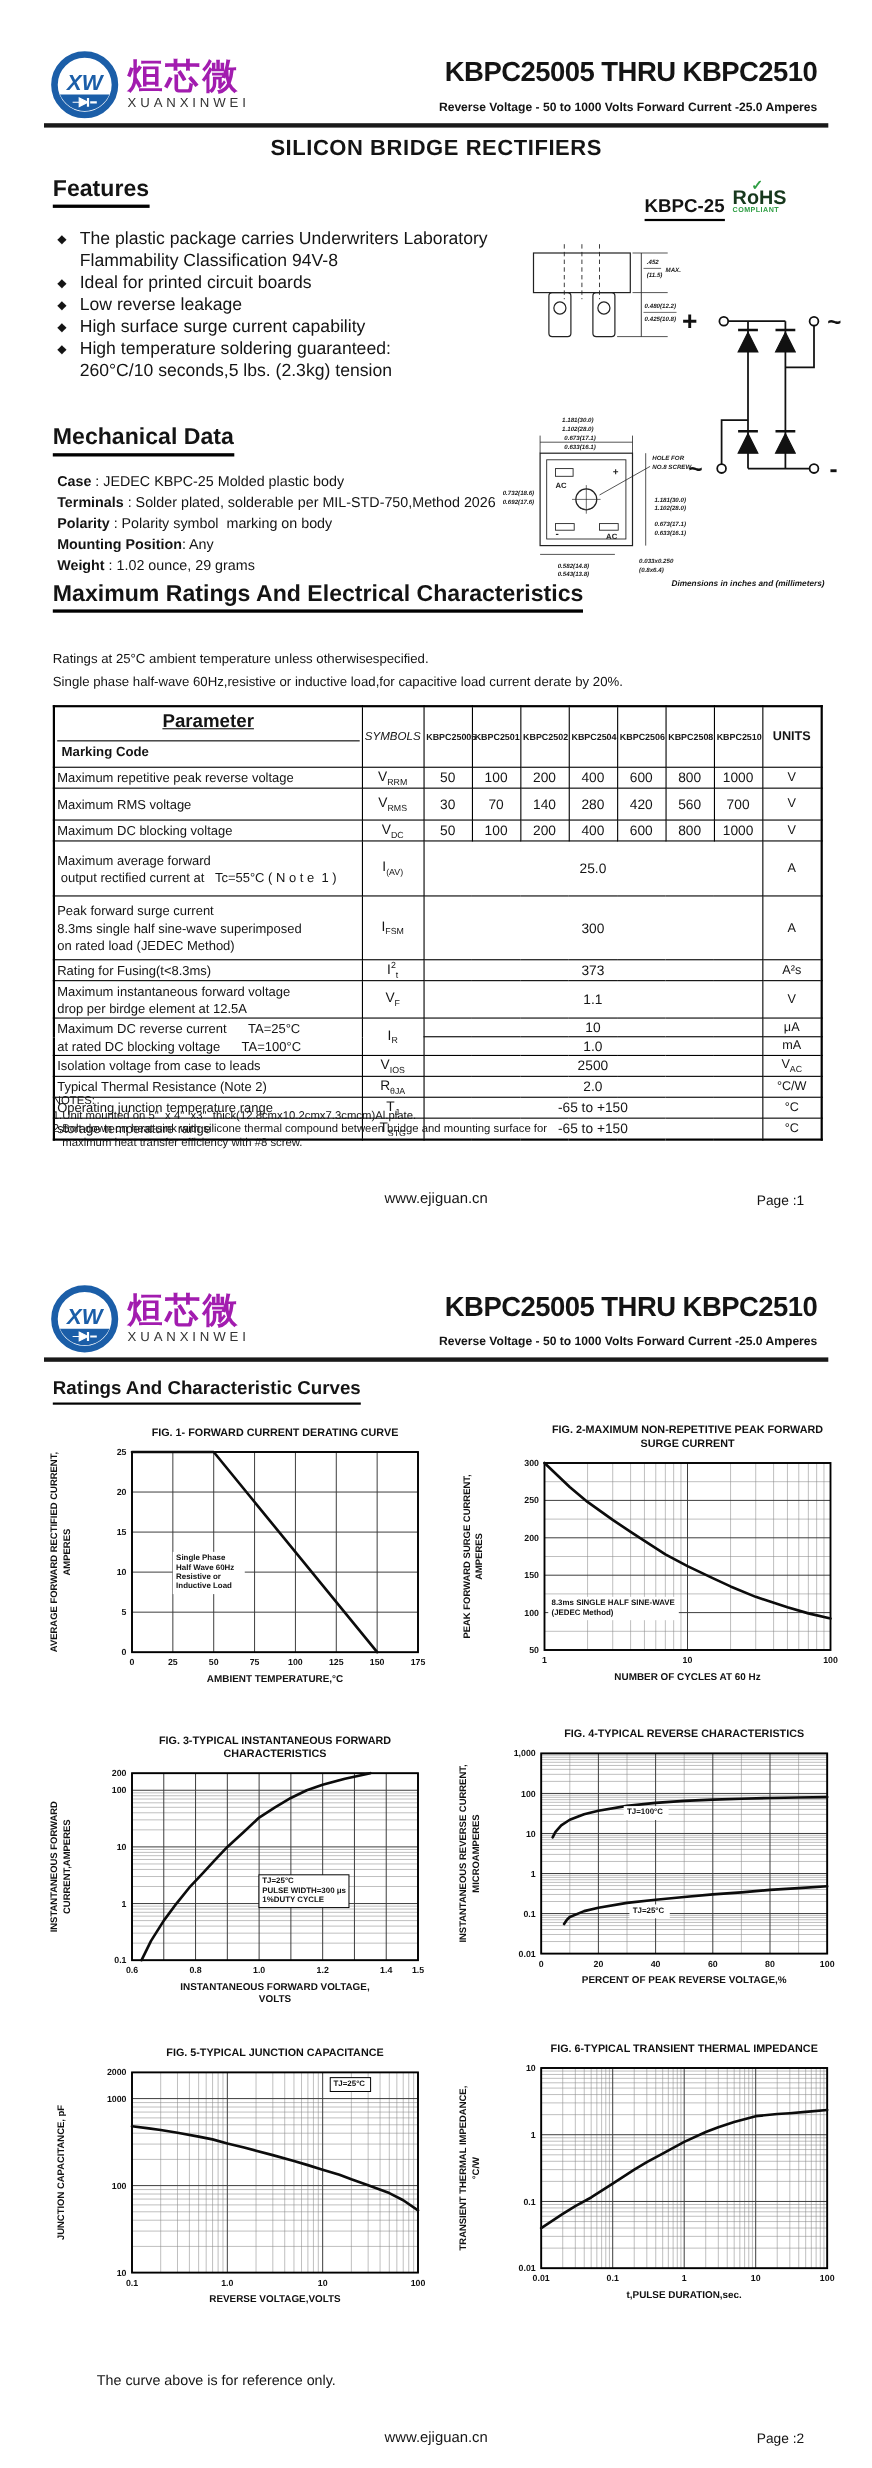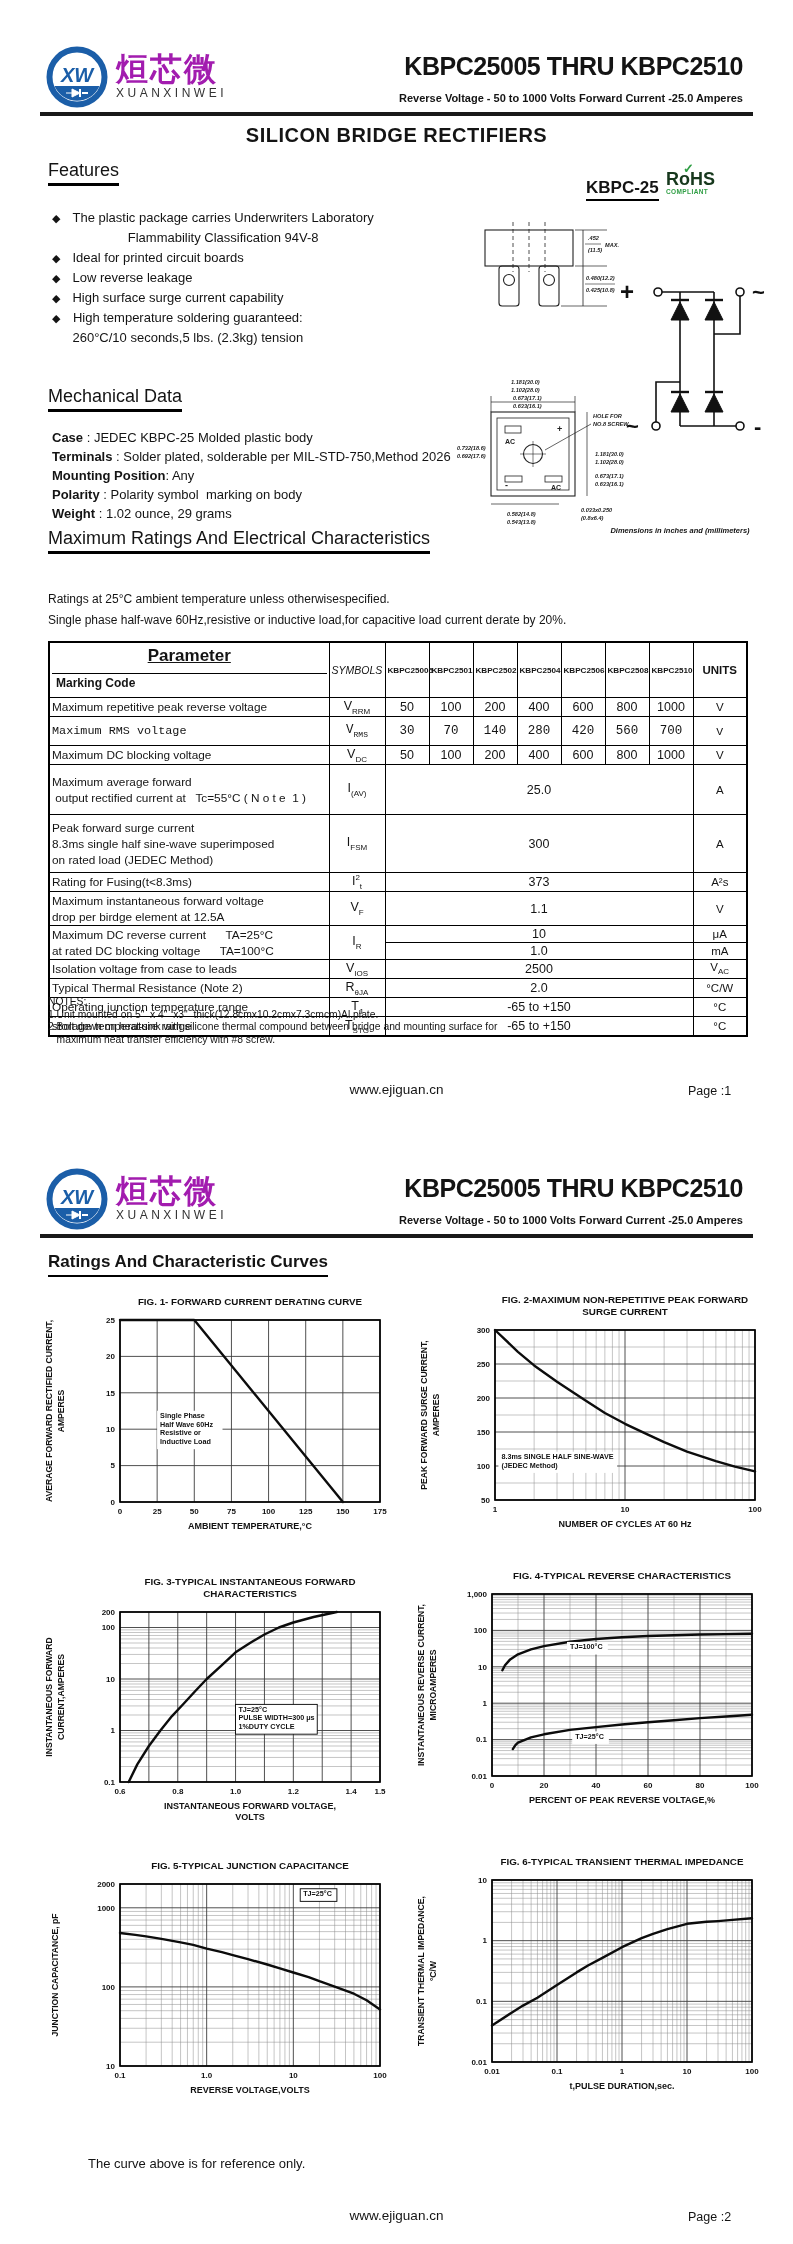--- a/index.html
+++ b/index.html
@@ -7,31 +7,31 @@
          font-family:"Liberation Sans",sans-serif;color:#141414;overflow:hidden;}
   .abs{position:absolute;}
   
   .logo-row{display:flex;align-items:center;gap:8px;}
   .logo-cn{font-size:32px;font-weight:bold;color:#a21caf;line-height:30px;letter-spacing:2px;}
   .logo-en{font-size:12px;color:#333;letter-spacing:3.5px;margin-top:2px;}
   .hdr-title{font-size:25px;font-weight:bold;letter-spacing:-0.5px;white-space:nowrap;}
   .hdr-sub{font-size:11px;font-weight:bold;white-space:nowrap;}
   .rule{height:4px;background:#191919;}
   .doc-title{width:100%;text-align:center;font-size:20px;font-weight:bold;letter-spacing:.5px;}
-  .h1{font-size:18px;font-weight:normal;border-bottom:3px solid #000;padding-bottom:2px;display:inline-block;}
+  .h1{font-size:21px;font-weight:bold;border-bottom:3px solid #000;padding-bottom:2px;display:inline-block;}
   .h2{font-size:17px;font-weight:bold;border-bottom:2.5px solid #000;padding-bottom:3px;display:inline-block;}
   .pkg-label{font-size:17px;font-weight:bold;border-bottom:2px solid #000;padding-bottom:1px;}
   .rohs{position:relative;width:70px;text-align:left;}
   .rohs-check{position:absolute;left:17px;top:-9px;color:#2f9e44;font-size:13px;font-weight:bold;}
   .rohs-txt{font-size:18px;font-weight:bold;color:#17381d;line-height:18px;}
   .rohs-sub{font-size:6.5px;font-weight:bold;color:#2f9e44;letter-spacing:.4px;}
   
   .feat{display:flex;margin:0 0 0 0;}
   .feat .dia{font-size:11px;line-height:20px;margin-right:12px;}
-  .feat .fl{font-size:13px;line-height:20px;white-space:nowrap;text-align:center;}
+  .feat .fl{font-size:16px;line-height:20px;white-space:nowrap;}
   
   .mech-line{font-size:13px;line-height:19px;white-space:pre-wrap;}
   .mech-line b{font-weight:bold;}
   .note-sm{font-size:12px;}
   
   table.ratings{border-collapse:collapse;border:2px solid #000;table-layout:fixed;}
   .ratings th,.ratings td{border:1px solid #000;padding:0 2px;vertical-align:middle;}
   .param-h{padding:0;}
   .param-big{font-size:17px;font-weight:bold;text-align:center;border-bottom:1px solid #000;padding:3px 0 7px;text-decoration:underline;}
   .marking{font-size:12px;font-weight:bold;text-align:left;padding:2px 4px 7px;}
@@ -216,22 +216,22 @@
       <text x="140" y="54" font-size="22">~</text>
       <text x="14" y="188" font-size="22">~</text>
       <text x="142" y="188" font-size="22">-</text>
     </g>
   </svg>
 
   <div class="abs h1" style="left:48px;top:386px;">Mechanical Data</div>
   <div class="abs" style="left:52px;top:428px;" id="mech-list">
       <div class="mech-line"><b>Case</b> : JEDEC KBPC-25 Molded plastic body</div>
       <div class="mech-line"><b>Terminals</b> : Solder plated, solderable per MIL-STD-750,Method 2026</div>
+      <div class="mech-line"><b>Polarity</b> : Polarity symbol  marking on body</div>
       <div class="mech-line"><b>Mounting Position</b>: Any</div>
-      <div class="mech-line"><b>Polarity</b> : Polarity symbol  marking on body</div>
       <div class="mech-line"><b>Weight</b> : 1.02 ounce, 29 grams</div>
     </div>
 
   <div class="abs" style="left:570px;top:482px;width:220px;text-align:center;font-size:7.5px;font-style:italic;font-weight:bold;margin-top:44px;">Dimensions in inches and (millimeters)</div>
 
   <div class="abs h1" style="left:48px;top:528px;">Maximum Ratings And Electrical Characteristics</div>
   <div class="abs note-sm" style="left:48px;top:592px;">Ratings at 25°C ambient temperature unless otherwisespecified.</div>
   <div class="abs note-sm" style="left:48px;top:613px;">Single phase half-wave 60Hz,resistive or inductive load,for capacitive load current derate by 20%.</div>
 
   <table class="ratings abs" style="left:48px;top:641px;width:698px;">
@@ -272,21 +272,21 @@
           <td class="scell" rowspan="1">V<sub>RRM</sub></td>
           <td class="vcell">50</td>
           <td class="vcell">100</td>
           <td class="vcell">200</td>
           <td class="vcell">400</td>
           <td class="vcell">600</td>
           <td class="vcell">800</td>
           <td class="vcell">1000</td>
           <td class="ucell">V</td>
         </tr>
-        <tr style="height: 29px; font-family: Liberation Mono, monospace;">
+        <tr style="height: 29px;">
           <td class="pcell" rowspan="1">
             <div>Maximum RMS voltage</div>
           </td>
           <td class="scell" rowspan="1">V<sub>RMS</sub></td>
           <td class="vcell">30</td>
           <td class="vcell">70</td>
           <td class="vcell">140</td>
           <td class="vcell">280</td>
           <td class="vcell">420</td>
           <td class="vcell">560</td>

